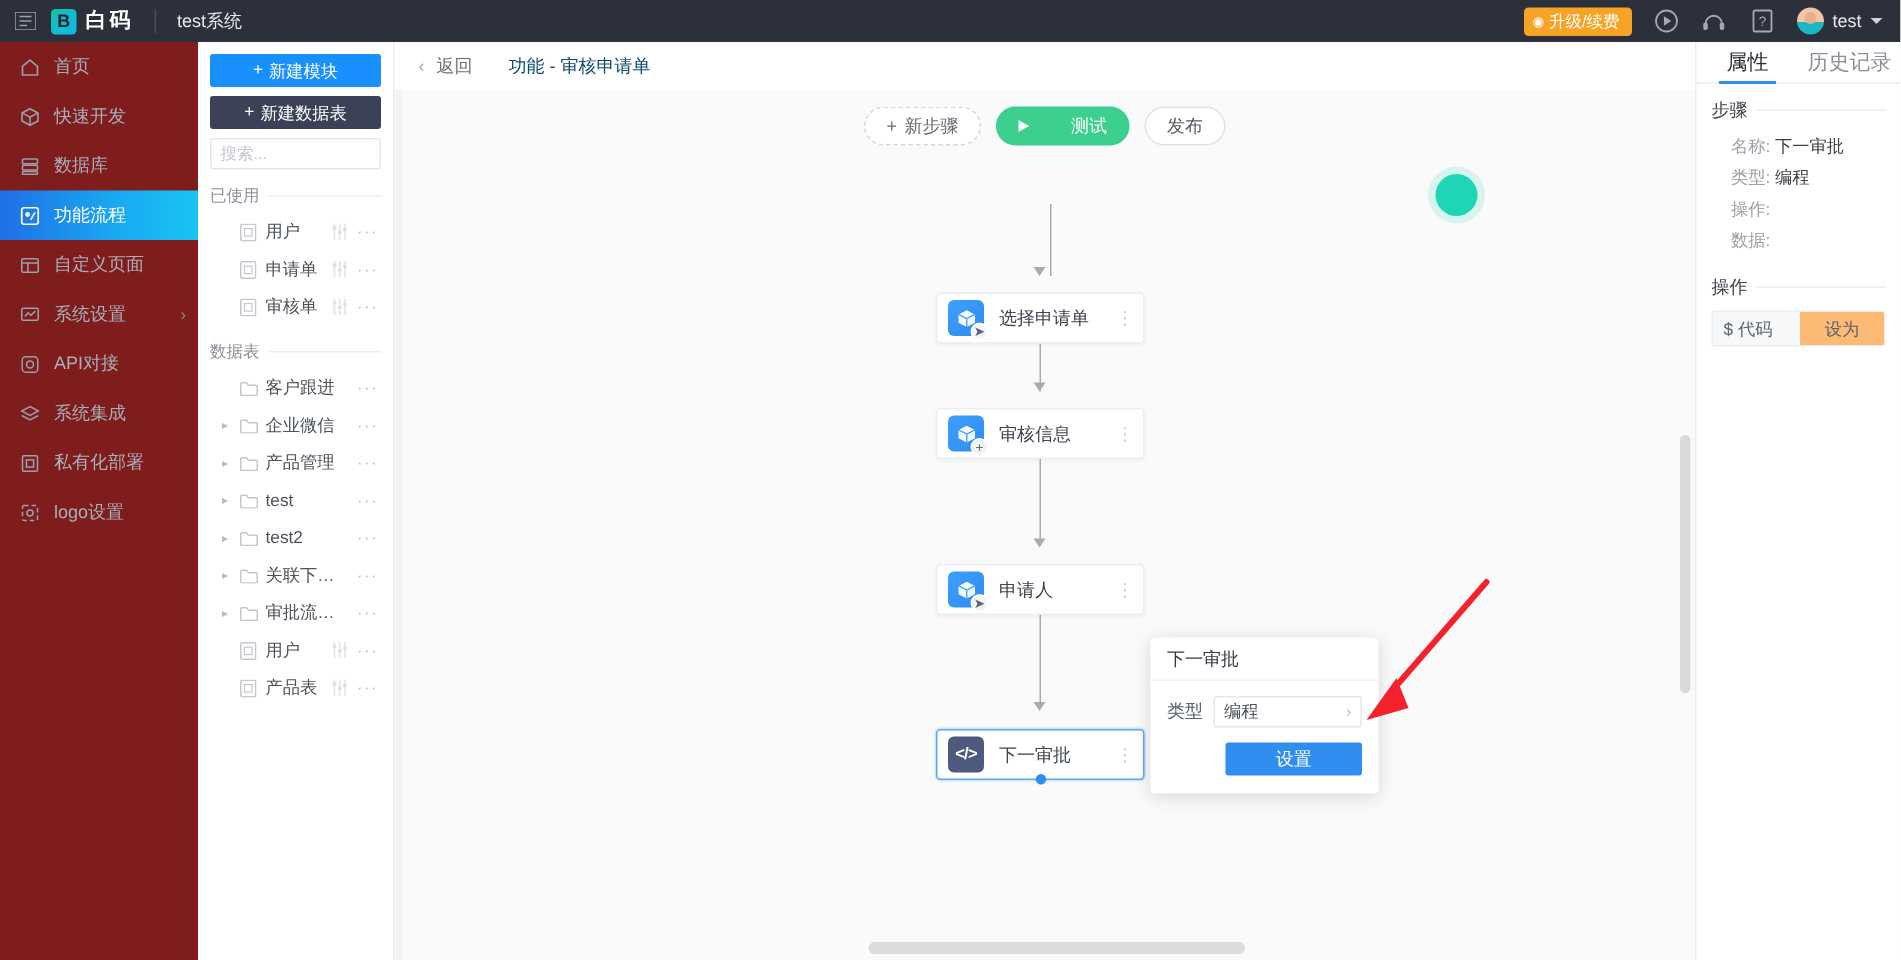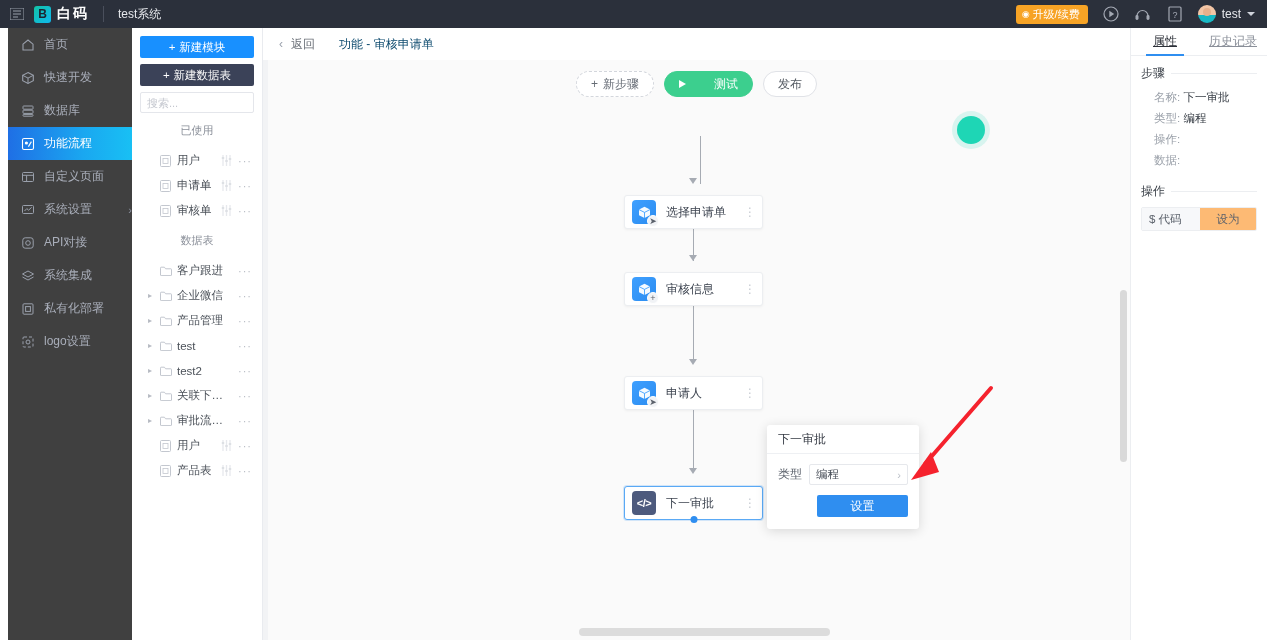--- a/index.html
+++ b/index.html
@@ -46,22 +46,21 @@
   .tb-avatar::after{
     content:""; position:absolute; left:5px; top:3px; width:8px; height:8px;
     border-radius:50%; background:#e8b08c;
   }
   .tb-username { font-size: 12px; color: #e6e8ec; }
   .caret-down { width:0;height:0;border-left:4px solid transparent;border-right:4px solid transparent;border-top:4px solid #cfd3dc; }
 
   
   .leftnav {
     position: absolute; left: 0; top: 28px; width: 136px; height: 612px;
-    background: #404040;
-    margin-left: 8px;
+    background: #7f1d1d;
   }
   .nav-item {
     height: 33px; display: flex; align-items: center; gap: 9px;
     padding: 0 12px; color: #a9aeba; font-size: 12px; cursor: pointer; position: relative;
   }
   .nav-item.active {
     background: linear-gradient(90deg,#1f6fe5 0%, #1aa7f0 55%, #18c6f5 100%);
     color: #fff;
   }
   .nav-ico { width: 15px; height: 15px; display: flex; align-items: center; justify-content: center; flex: 0 0 15px; }
@@ -84,21 +83,21 @@
     display: flex; align-items: center; margin-bottom: 10px; background: #fff;
   }
   .p2-search input {
     flex: 1; border: none; outline: none; font-size: 11px; color: #333;
     padding: 0 6px; background: transparent;
     font-family: "Liberation Sans", sans-serif;
   }
   .p2-search input::placeholder { color: #c4c7cf; }
   .p2-search .sep { width:1px; height:11px; background:#e4e6eb; }
   .p2-search .mag { width: 22px; display:flex; align-items:center; justify-content:center; cursor:pointer; }
-  .p2-sect { display: flex; align-items: center; gap: 6px; margin: 4px 0 4px 0; flex-direction: column; }
+  .p2-sect { display: flex; align-items: center; gap: 6px; margin: 4px 0 4px 0; }
   .p2-sect-label { font-size: 11px; color: #8a8f99; white-space: nowrap; }
   .p2-sect-line { flex: 1; height: 1px; background: #eceef1; }
   .p2-row {
     height: 25px; display: flex; align-items: center; gap: 5px;
     font-size: 11.5px; color: #4c5costs; cursor: pointer; padding-left: 6px;
     color: #4b5159;
   }
   .p2-row .caret { width: 8px; font-size: 8px; color: #b6bac2; flex: 0 0 8px; text-align: center; }
   .p2-row .caret.blank { visibility: hidden; }
   .p2-row .ico { width: 13px; display: flex; align-items: center; justify-content: center; flex: 0 0 13px; }
@@ -193,21 +192,21 @@
   }
 
   
   .rightpanel {
     position: absolute; left: 1130px; top: 28px; width: 137px; height: 612px;
     background: #fff; border-left: 1px solid #eceef1;
   }
   .rp-tabs { display: flex; height: 28px; border-bottom: 1px solid #eceef1; }
   .rp-tab {
     flex: 1; display: flex; align-items: center; justify-content: center;
-    font-size: 12px; color: #8a8f99; cursor: pointer; position: relative; text-decoration: underline;
+    font-size: 14px; color: #8a8f99; cursor: pointer; position: relative;
   }
   .rp-tab.active { color: #2c3038; }
   .rp-tab.active::after {
     content: ""; position: absolute; left: 22%; right: 22%; bottom: -1px; height: 2px; background: #2f8ef0;
   }
   .rp-body { padding: 9px 10px 0 10px; }
   .rp-sect { display: flex; align-items: center; gap: 6px; margin-bottom: 5px; }
   .rp-sect-title { font-size: 12px; color: #3b4149; white-space: nowrap; }
   .rp-sect-line { flex: 1; height: 1px; background: #eceef1; }
   .rp-kv { font-size: 11.5px; color: #9aa0a9; padding: 3px 0 3px 13px; }

